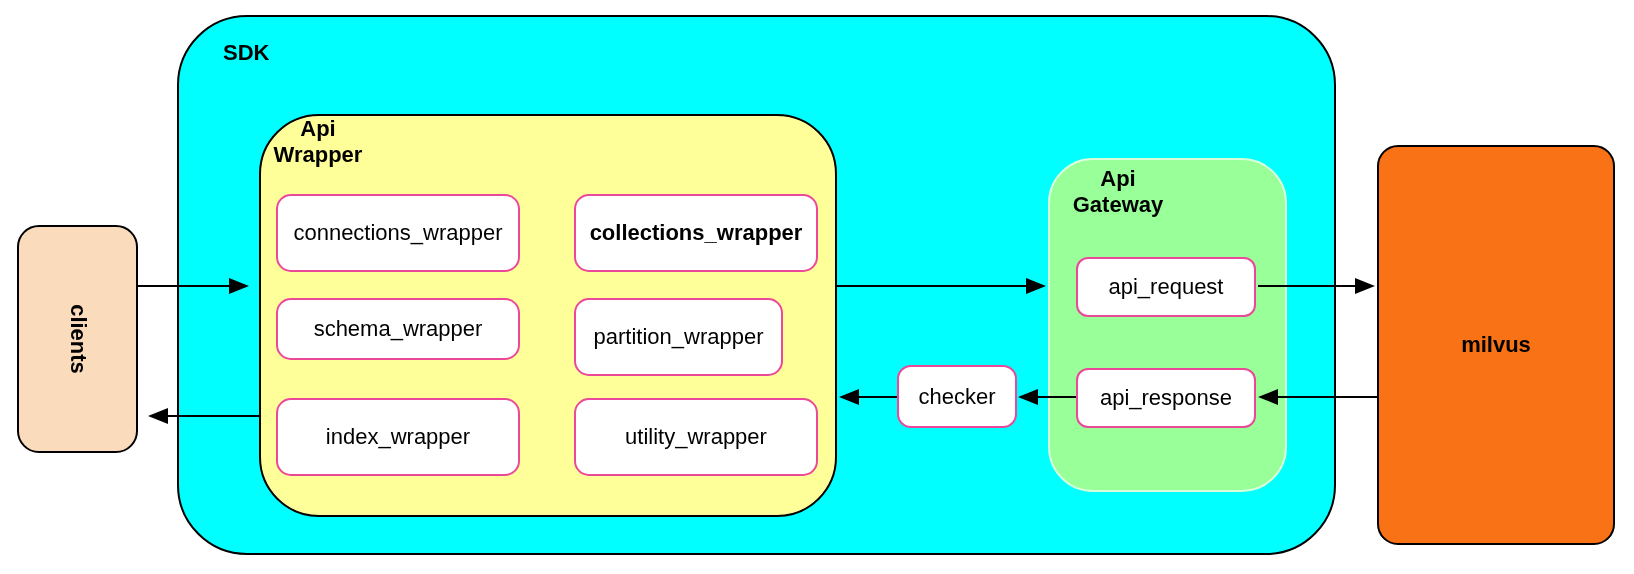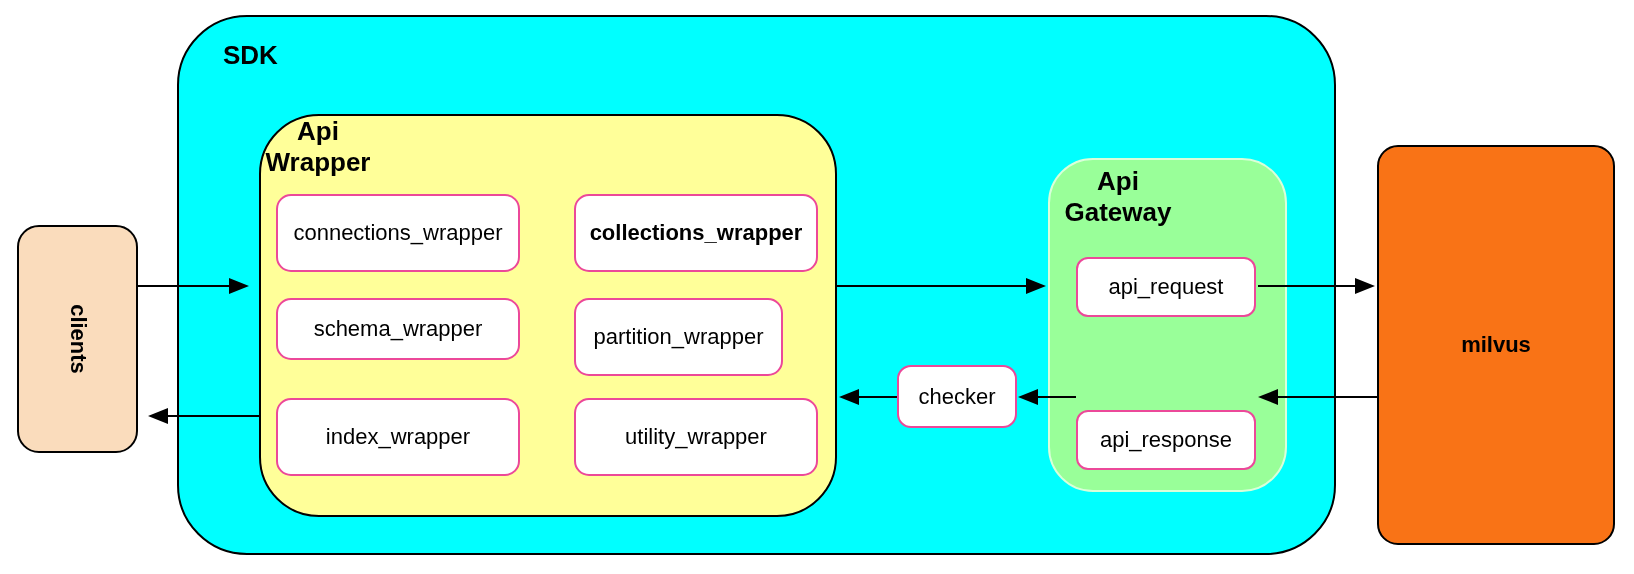--- a/index.html
+++ b/index.html
@@ -13,21 +13,21 @@
     color: #000;
   }
   .node {
     position: absolute;
     box-sizing: border-box;
     border: 2px solid #000;
   }
   .container-label {
     position: absolute;
     font-weight: bold;
-    font-size: 26px;
+    font-size: 22px;
     line-height: 1.2;
     text-align: center;
     white-space: nowrap;
   }
   .module {
     position: absolute;
     box-sizing: border-box;
     background: #ffffff;
     border: 2px solid #ec4899;
     border-radius: 15px;
@@ -77,21 +77,21 @@
   #mod-connections { left: 276px; top: 194px; width: 244px; height: 78px; }
   #mod-collections { left: 574px; top: 194px; width: 244px; height: 78px; font-weight: bold; }
   #mod-schema      { left: 276px; top: 298px; width: 244px; height: 62px; }
   #mod-partition   { left: 574px; top: 298px; width: 209px; height: 78px; }
   #mod-index       { left: 276px; top: 398px; width: 244px; height: 78px; }
   #mod-utility     { left: 574px; top: 398px; width: 244px; height: 78px; }
   #api-gateway  { left: 1048px; top: 158px; width: 239px; height: 334px; border-radius: 45px;
                   border: 2px solid #d9ffd9; }
   #api-gateway-label { left: 1054px; top: 166px; width: 128px; }
   #mod-request  { left: 1076px; top: 257px; width: 180px; height: 60px; border-radius: 12px; text-align: right; }
-  #mod-response { left: 1076px; top: 368px; width: 180px; height: 60px; border-radius: 12px; margin-top: 42px; }
+  #mod-response { left: 1076px; top: 368px; width: 180px; height: 60px; border-radius: 12px; }
   #checker      { left: 897px;  top: 365px; width: 120px; height: 63px; border-radius: 14px; }
   #milvus       { left: 1377px; top: 145px; width: 238px; height: 400px; border-radius: 40px; }
 </style>
 </head>
 <body>
 
 <div id="canvas">
 
   <div class="node flex-center" id="clients" style="background: rgb(250, 220, 188);">
     <span class="vlabel">clients</span>

